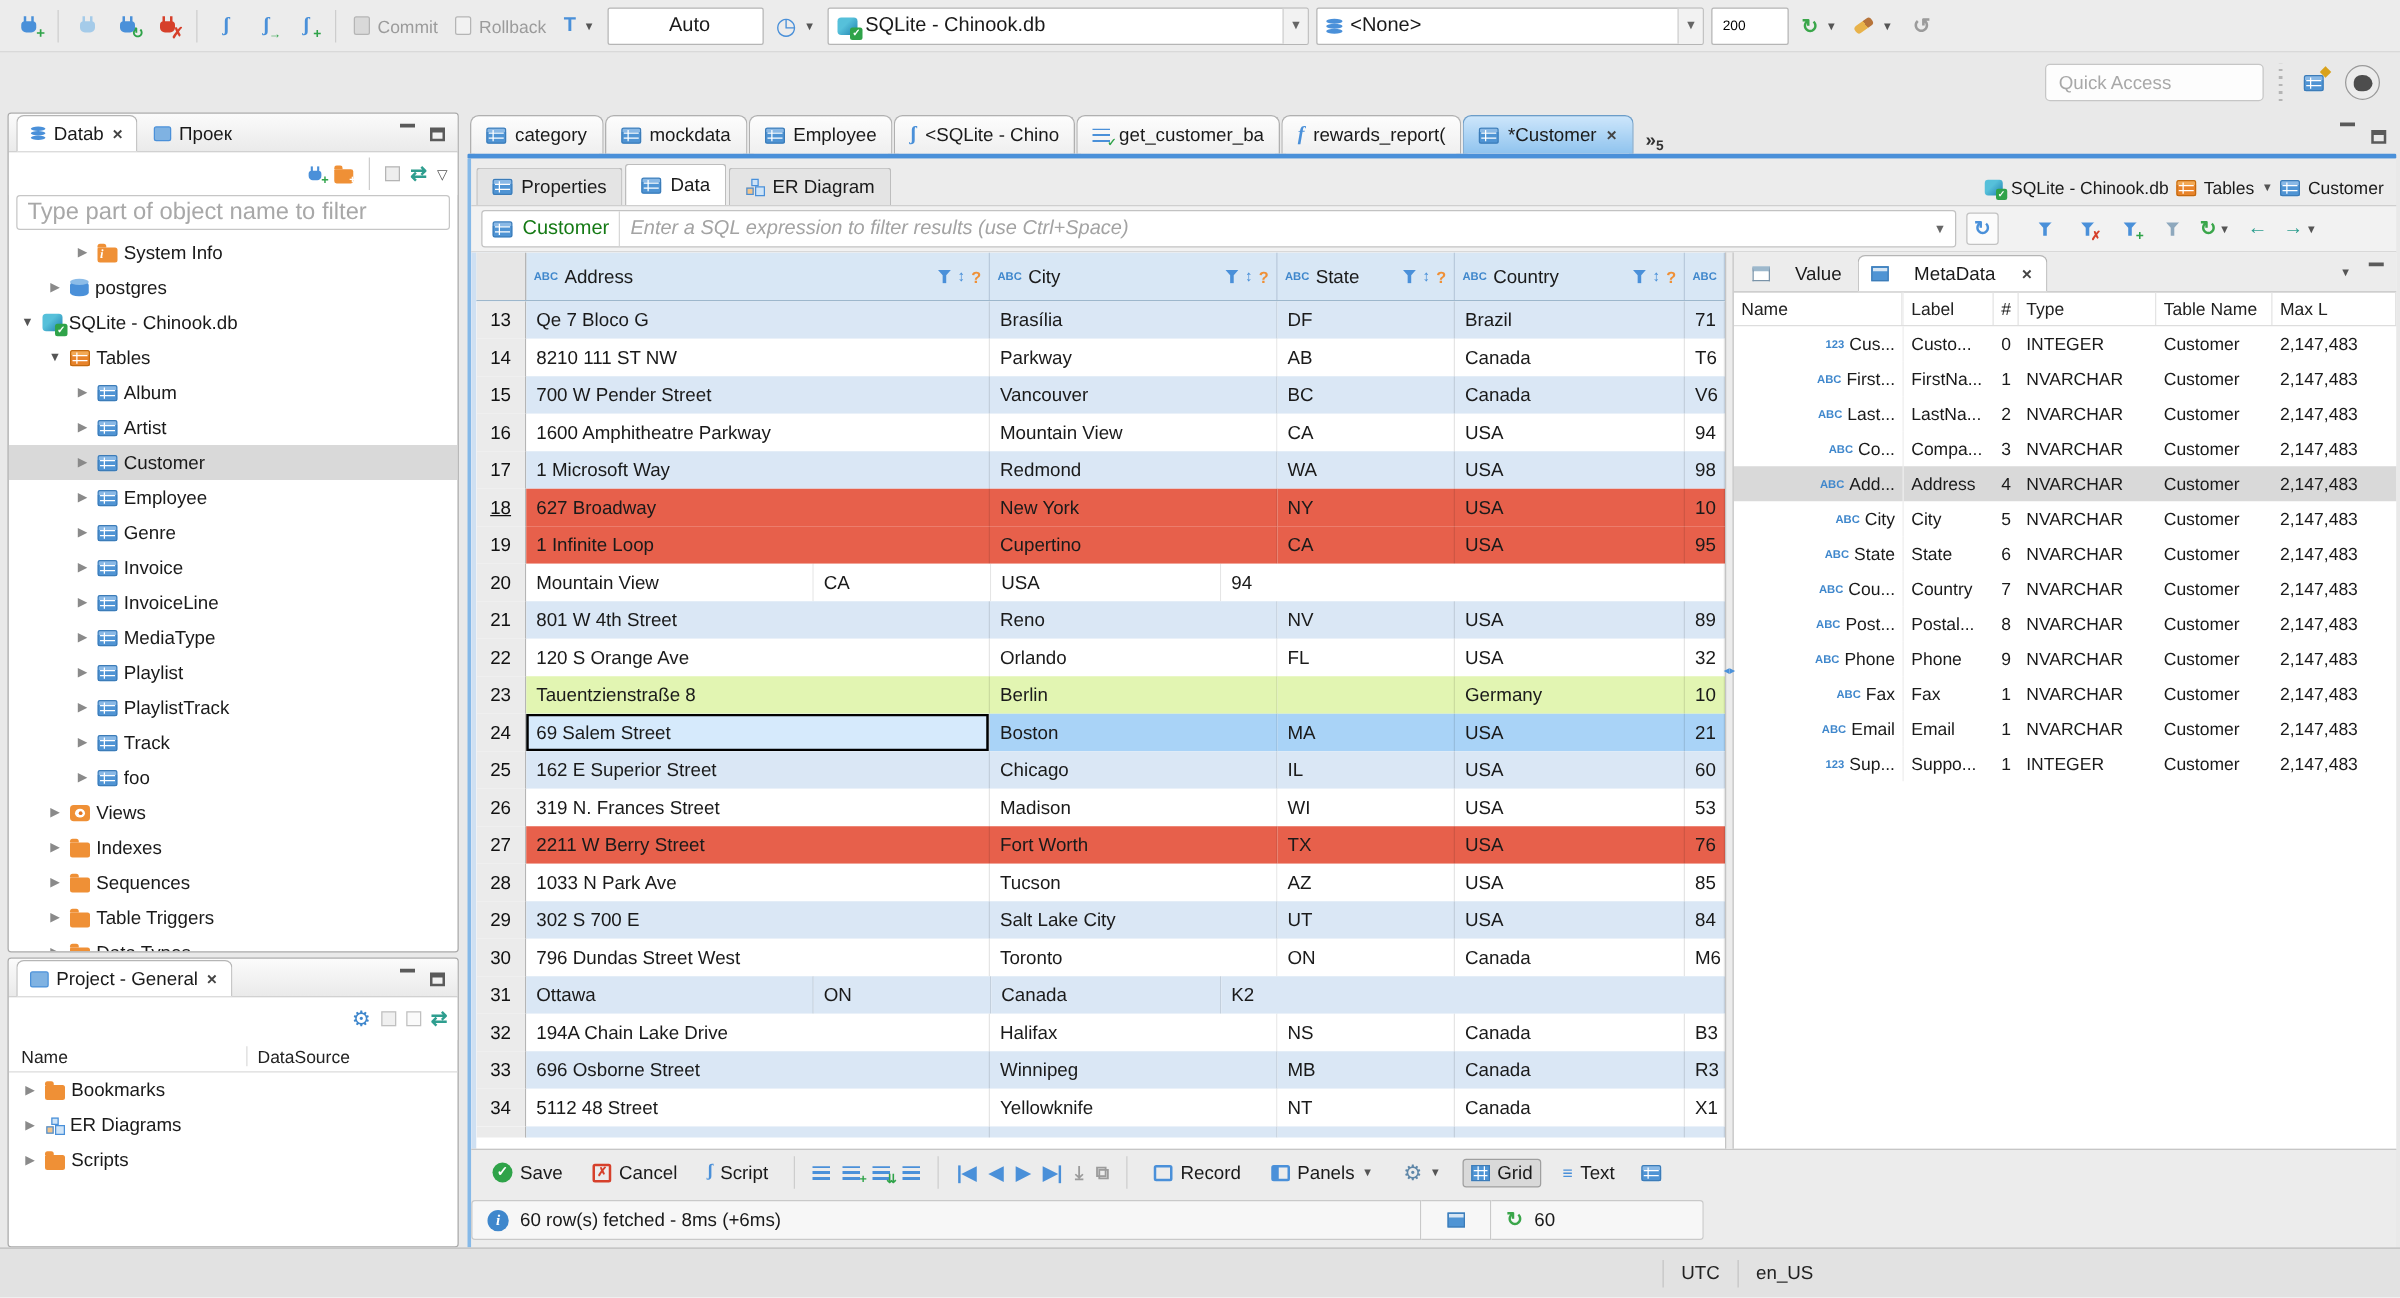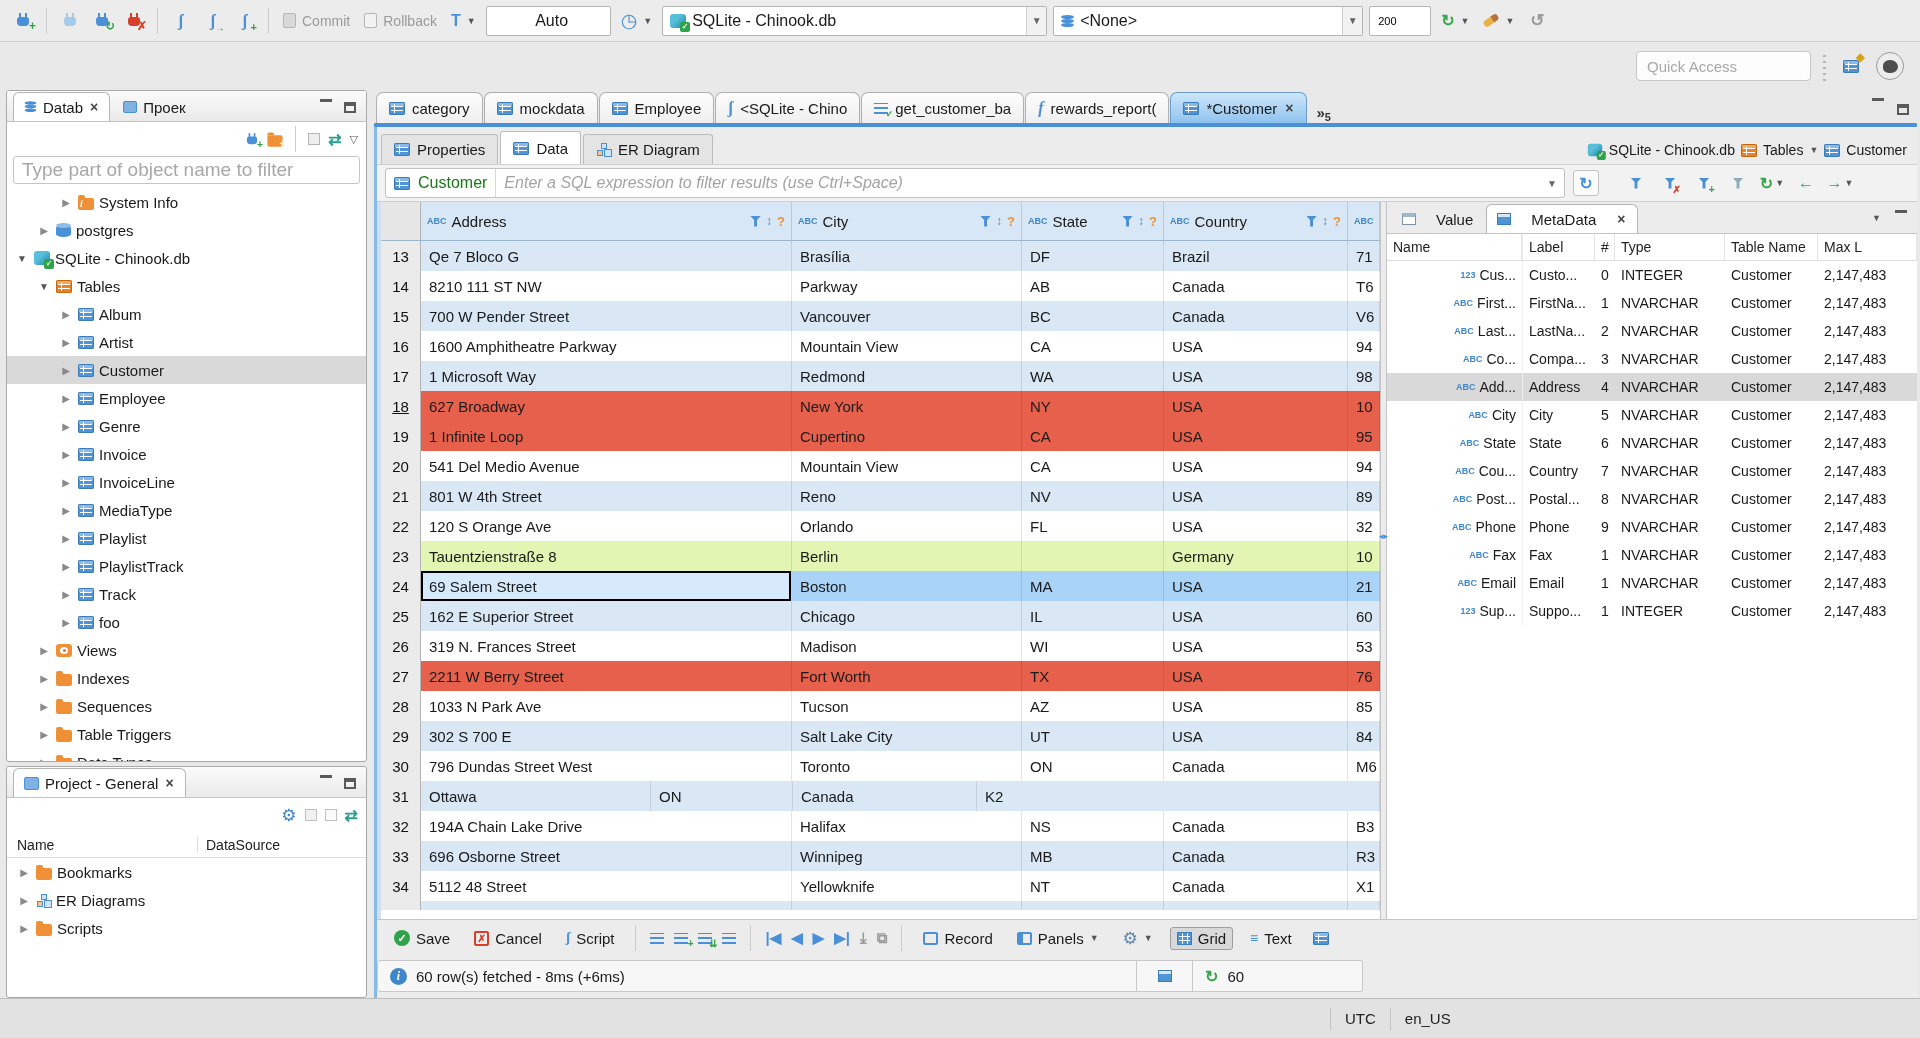--- a/index.html
+++ b/index.html
@@ -648,21 +648,20 @@
                 <div class="grow red">
                   <div class="gc gut" style="width: 40px;">19</div>
                   <div class="gc" style="width: 371px;">1 Infinite Loop</div>
                   <div class="gc" style="width: 230px;">Cupertino</div>
                   <div class="gc" style="width: 142px;">CA</div>
                   <div class="gc" style="width: 184px;">USA</div>
                   <div class="gc" style="flex: 1 1 0%;">95</div>
                 </div>
                 <div class="grow plain">
                   <div class="gc gut" style="width: 40px;">20</div>
-                  <div class="gc" style="width: 371px;">541 Del Medio Avenue</div>
                   <div class="gc" style="width: 230px;">Mountain View</div>
                   <div class="gc" style="width: 142px;">CA</div>
                   <div class="gc" style="width: 184px;">USA</div>
                   <div class="gc" style="flex: 1 1 0%;">94</div>
                 </div>
                 <div class="grow alt">
                   <div class="gc gut" style="width: 40px;">21</div>
                   <div class="gc" style="width: 371px;">801 W 4th Street</div>
                   <div class="gc" style="width: 230px;">Reno</div>
                   <div class="gc" style="width: 142px;">NV</div>

